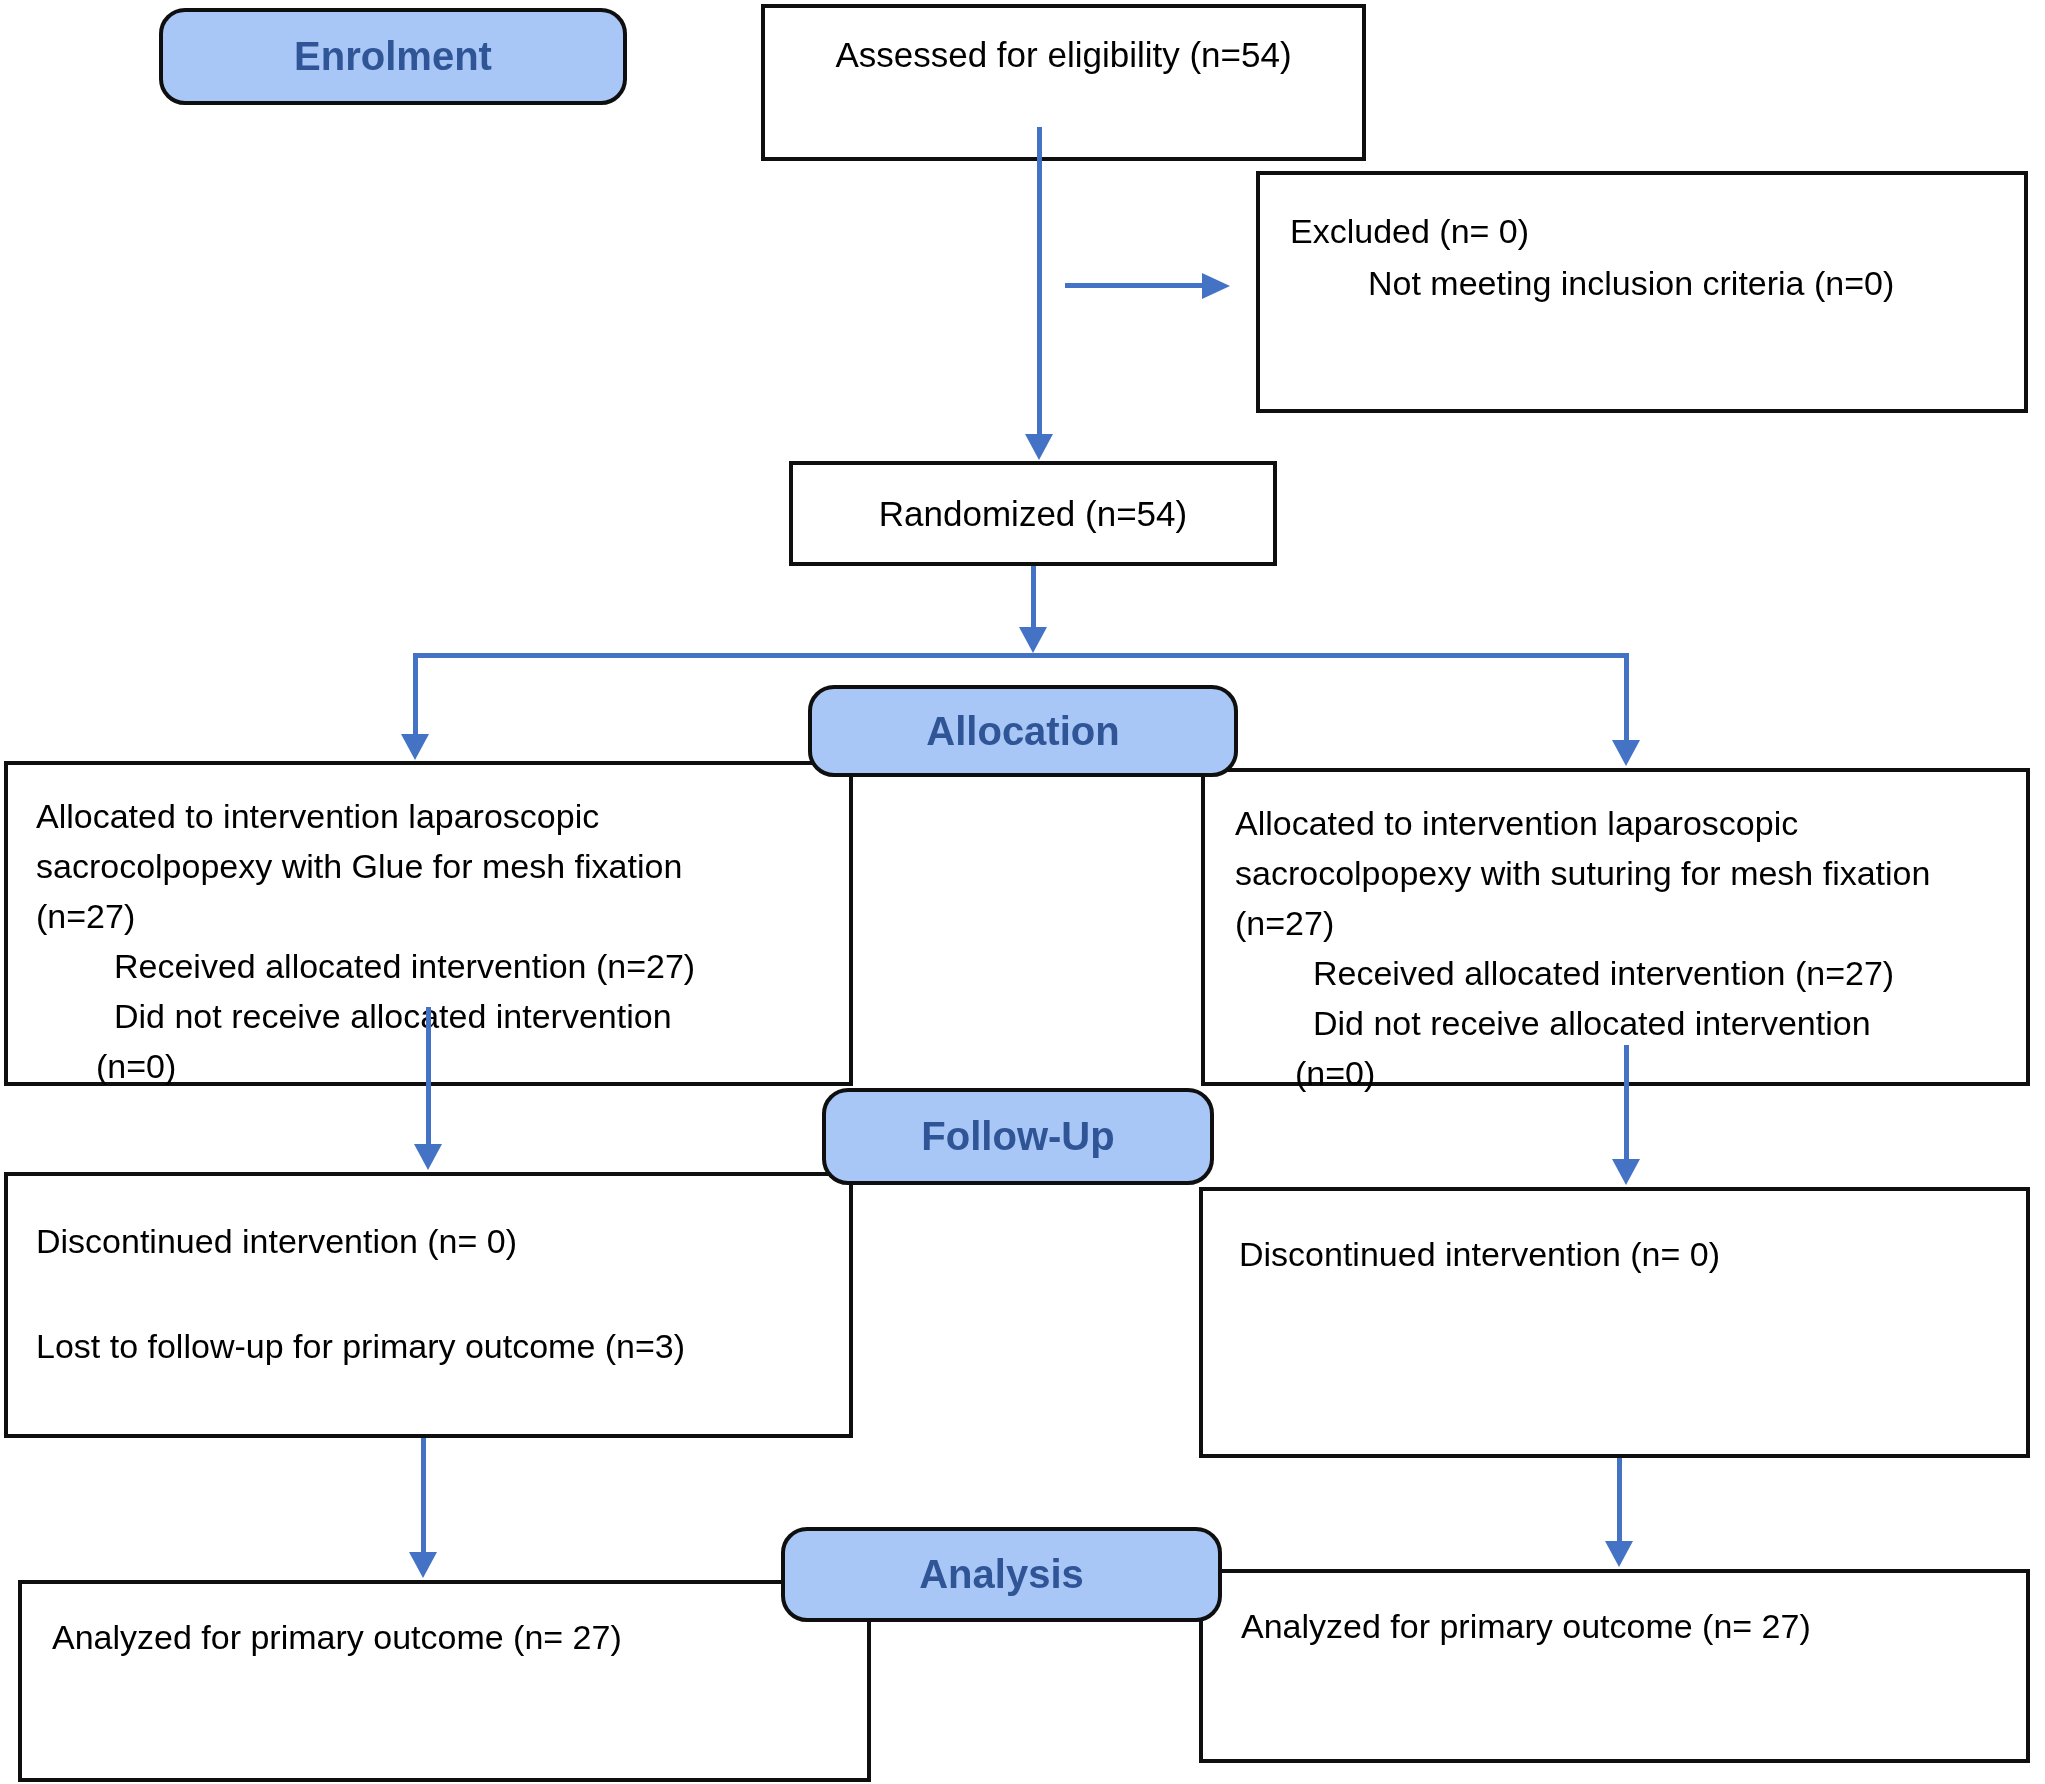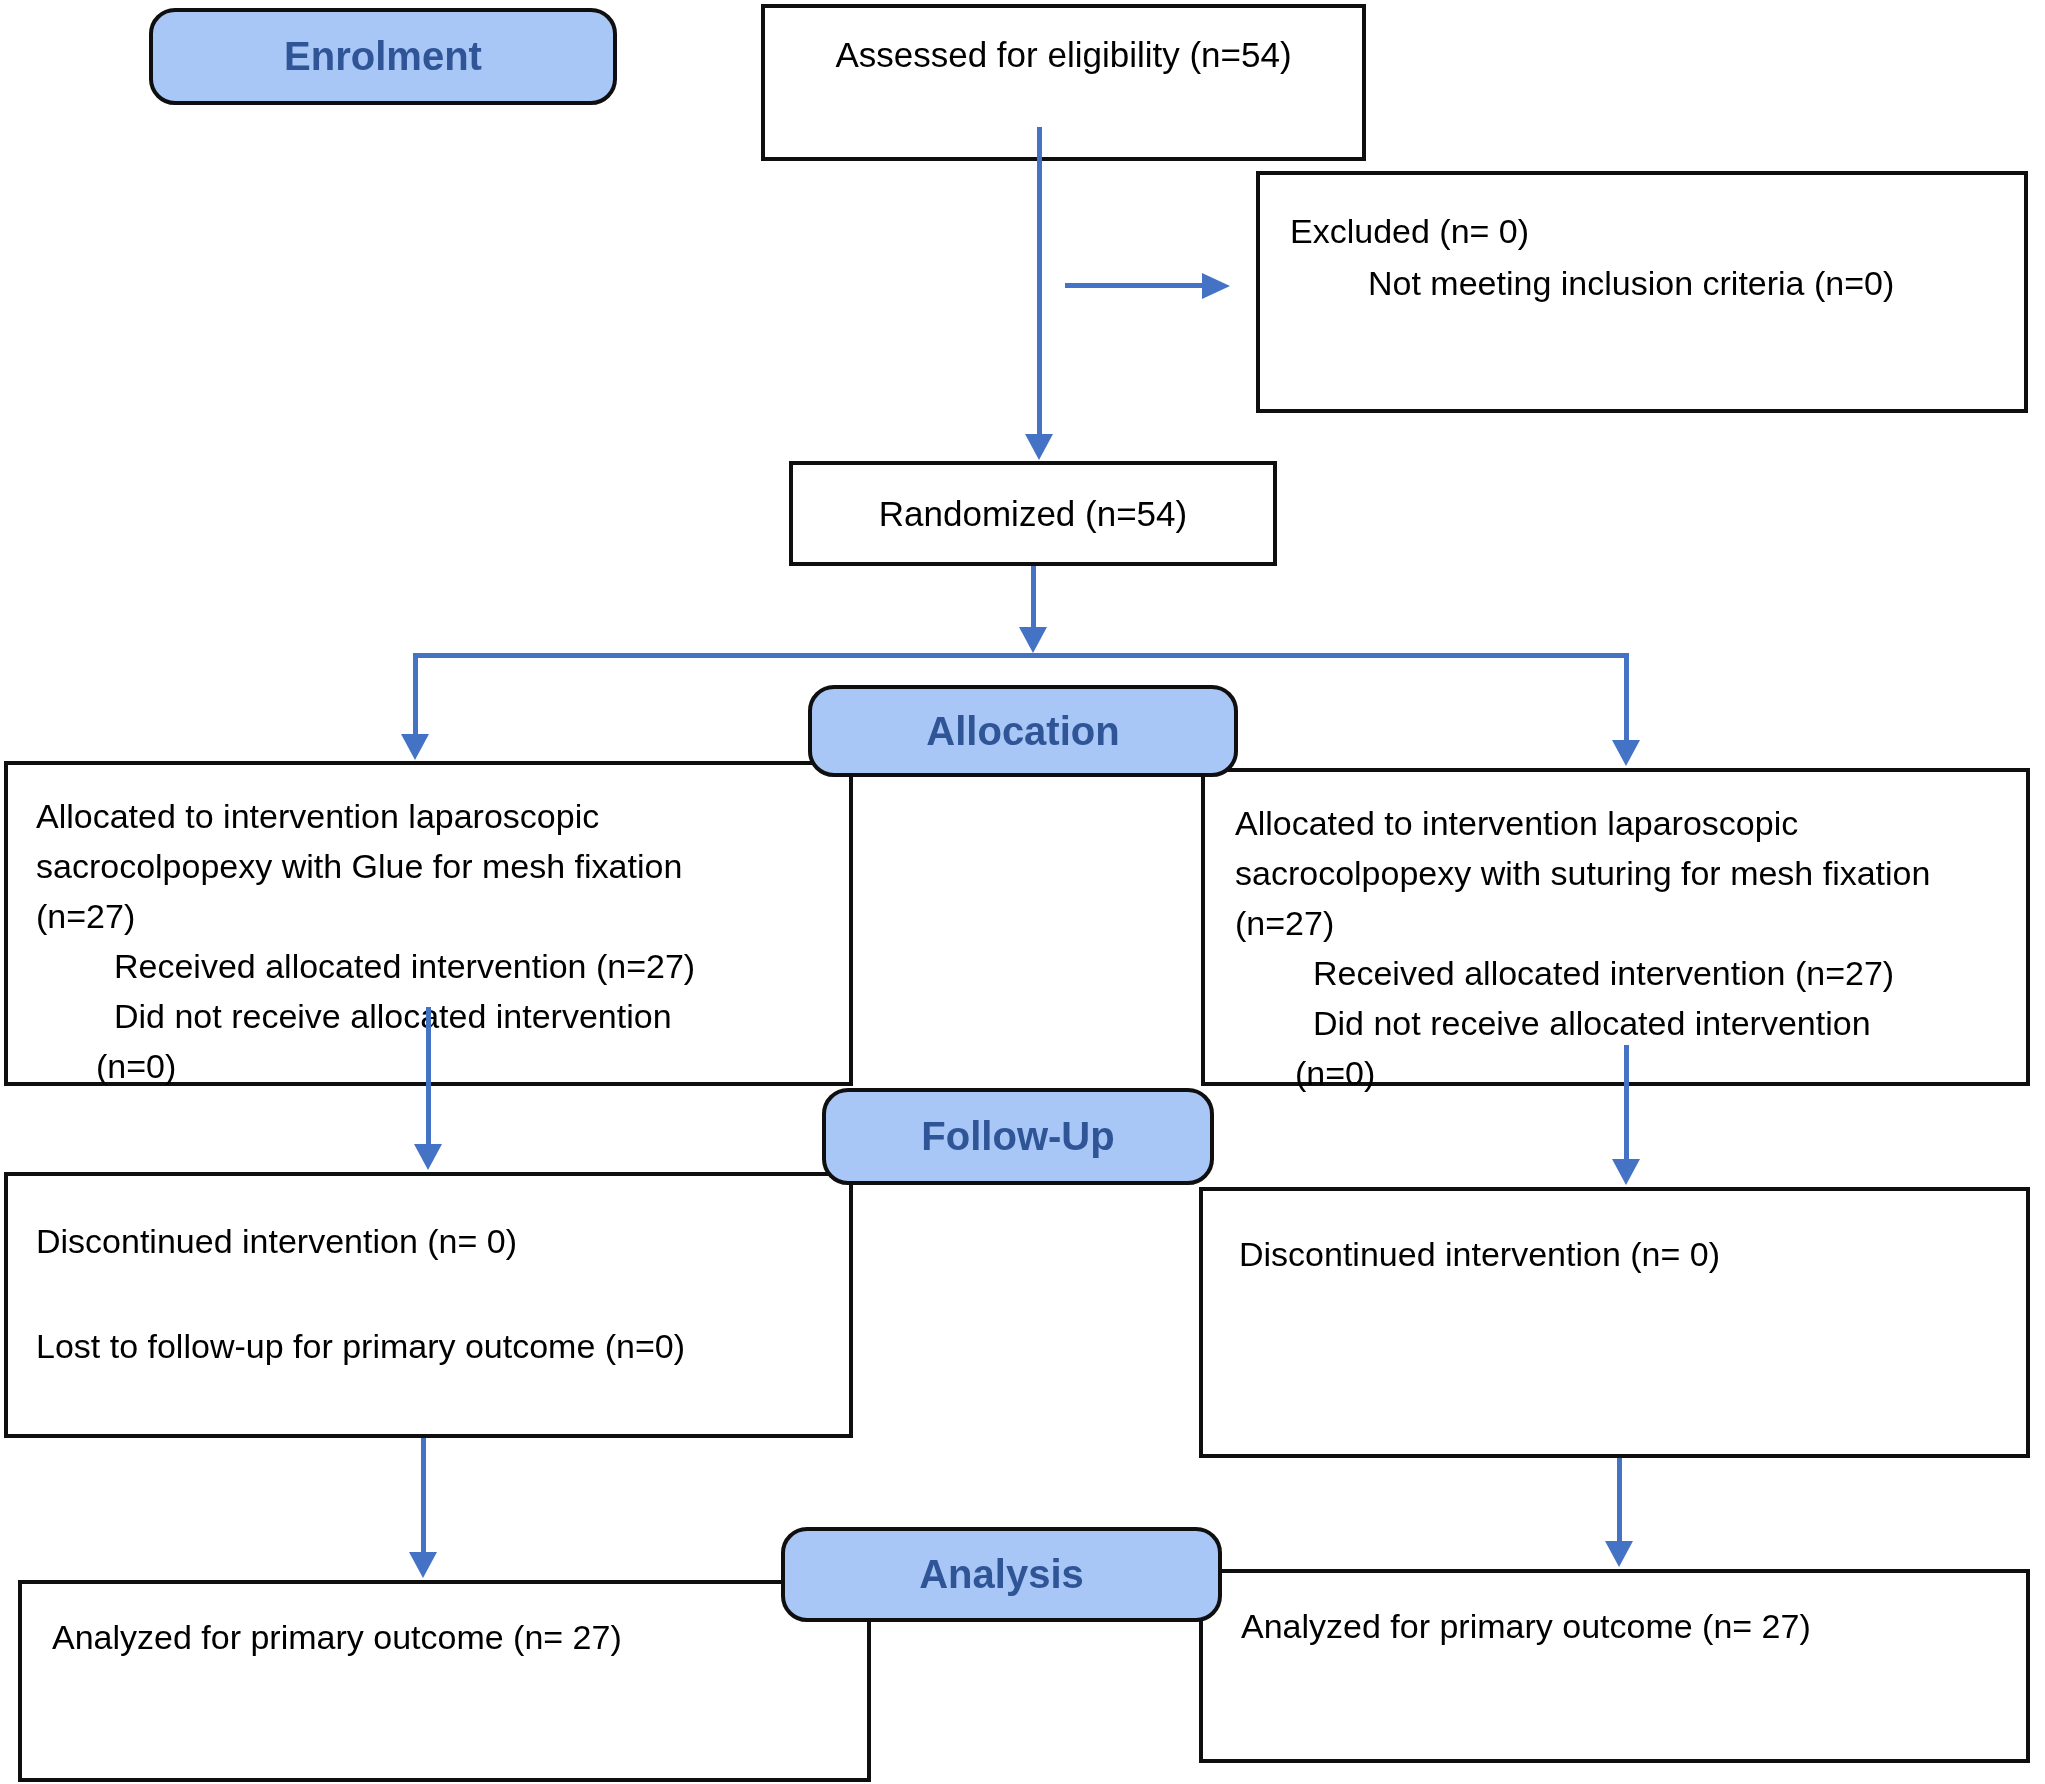--- a/index.html
+++ b/index.html
@@ -16,21 +16,21 @@
     position:absolute;
     background:var(--stage-fill,#A8C6F6);
     border:4px solid var(--box-border,#0f0f0f);
     border-radius:26px;
     display:flex;align-items:center;justify-content:center;
     font-weight:bold;font-size:40px;
     color:var(--stage-text,#2F5597);
     z-index:30;
     box-sizing:border-box;
   }
-  #enrolment-pill{left:149px;top:8px;width:468px;height:97px;}
+  #enrolment-pill{left:159px;top:8px;width:468px;height:97px;}
   #allocation-pill{left:808px;top:685px;width:430px;height:92px;}
   #followup-pill{left:814px;top:1088px;width:392px;height:97px;margin-left:8px;}
   #analysis-pill{left:781px;top:1507px;width:441px;height:95px;margin-top:20px;}
 
   
   .wbox{
     position:absolute;
     background:#ffffff;
     border:4px solid var(--box-border,#0f0f0f);
     box-sizing:border-box;
@@ -141,21 +141,21 @@
     <div>Allocated to intervention laparoscopic</div>
     <div>sacrocolpopexy with suturing for mesh fixation</div>
     <div>(n=27)</div>
     <div class="alloc-indent">Received allocated intervention (n=27)</div>
     <div class="alloc-indent">Did not receive allocated intervention</div>
     <div class="alloc-indent-small">(n=0)</div>
   </div>
 
   <div class="wbox" id="followup-left-box">
     <div>Discontinued intervention (n= 0)</div>
-    <div class="l2">Lost to follow-up for primary outcome (n=0)</div>
+    <div class="l2">Lost to follow-up for primary outcome (n=3)</div>
   </div>
 
   <div class="wbox" id="followup-right-box">
     <div>Discontinued intervention (n= 0)</div>
   </div>
 
   <div class="wbox" id="analyzed-left-box">
     <div>Analyzed for primary outcome (n= 27)</div>
   </div>
 

